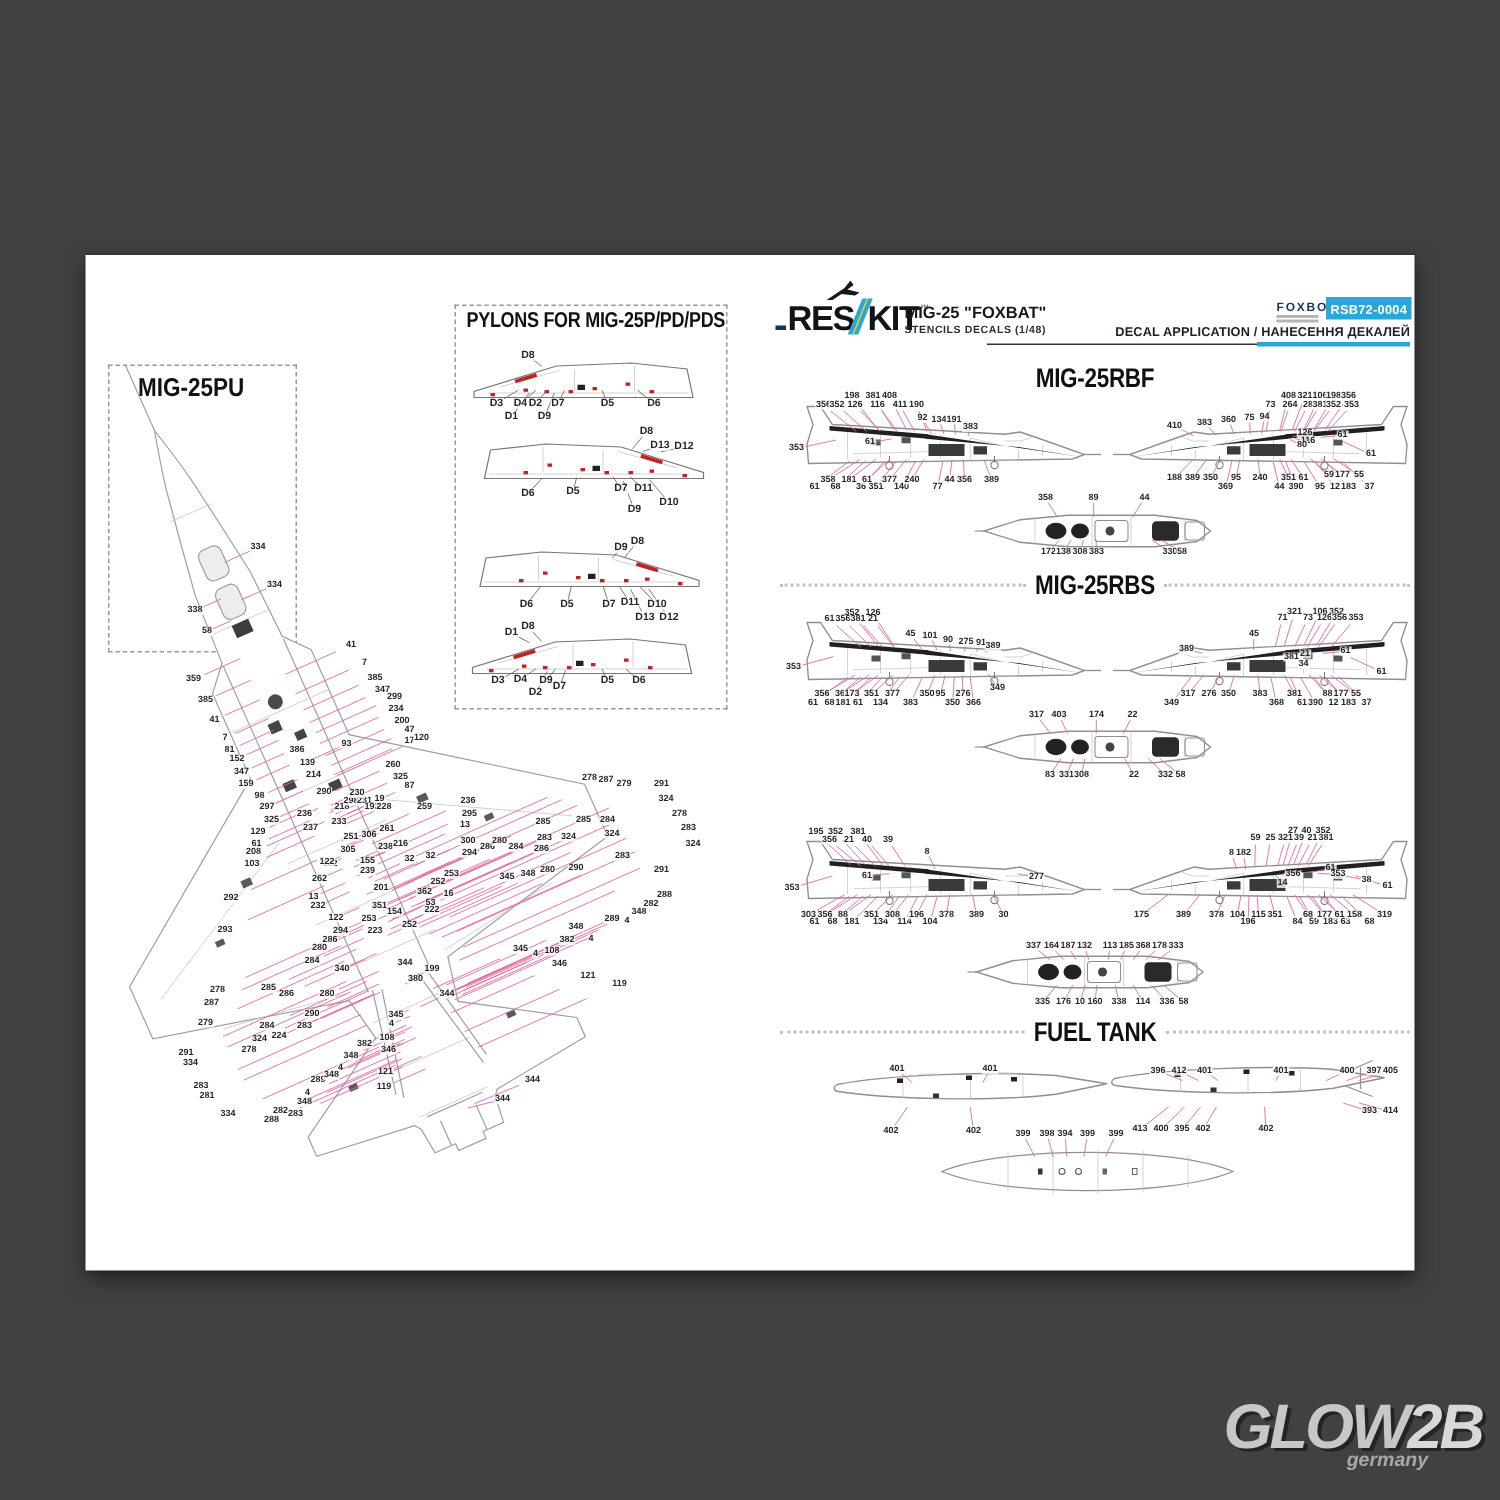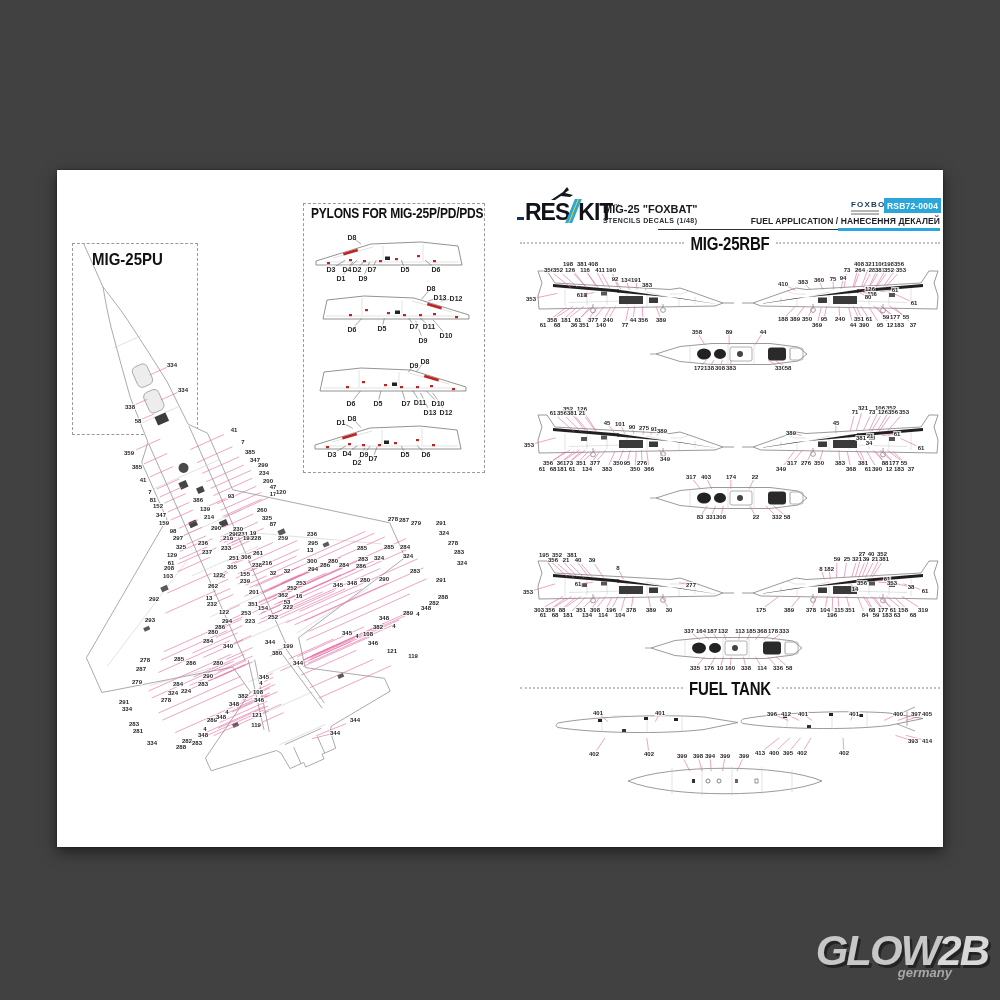--- a/index.html
+++ b/index.html
@@ -52,23 +52,28 @@
 
 <div class="canvas">
   <div class="sheet"></div>
 
   <div class="dashed-box" style="left:72px;top:243px;width:124px;height:190px;"></div>
   <div class="dashed-box" style="left:303px;top:203px;width:180px;height:268px;"></div>
 
   <div class="pu-title">MIG-25PU</div>
   <div class="pylon-title">PYLONS FOR MIG-25P/PD/PDS</div>
 
-  <div class="section-row" style="top:236px;">
+  <div class="section-row" style="top:236px;flex-direction:column;">
     <span class="dotline"></span>
     <span class="section-title">MIG-25RBF</span>
+    <span class="dotline"></span>
+  </div>
+  <div class="section-row" style="top:383px;">
+    <span class="dotline"></span>
+    <span class="section-title">MIG-25RBS</span>
     <span class="dotline"></span>
   </div>
   <div class="section-row" style="top:681px;">
     <span class="dotline"></span>
     <span class="section-title">FUEL TANK</span>
     <span class="dotline"></span>
   </div>
 
   <div class="hdr logo abs" style="position:absolute;">
     <span class="dash"></span>
@@ -83,21 +88,21 @@
   <div class="hdr hdr-title abs">MIG-25 "FOXBAT"</div>
   <div class="hdr hdr-sub abs">STENCILS DECALS (1/48)</div>
   <div class="hdr hdr-rule abs"></div>
   <div class="hdr hdr-rule-accent abs" style="background: rgb(42, 166, 216);"></div>
   <div class="hdr foxbot abs">FOXBOT</div>
   <div class="hdr foxbot-lines abs">
       <div></div>
       <div></div>
     </div>
   <div class="hdr code-badge abs" style="background: rgb(42, 166, 216);">RSB72-0004</div>
-  <div class="hdr application abs">FUEL APPLICATION / НАНЕСЕННЯ ДЕКАЛЕЙ</div>
+  <div class="hdr application abs">DECAL APPLICATION / НАНЕСЕННЯ ДЕКАЛЕЙ</div>
 
   <svg id="art-svg" width="1000" height="1000" viewBox="0 0 1000 1000">
     <defs>
       <g id="g-prof">
         <path d="M205,33 L194,33" stroke="#8f8f8f" stroke-width="0.9" fill="none"></path>
         <path d="M10,39 L186,36 L194,33 L160,21 L151,18 L141,19.5 L26,13 L18,1 L9,1 L13,13 L9,26 Z" fill="#ffffff" stroke="#8f8f8f" stroke-width="0.9"></path>
         <path d="M118,22 L118,37 M118,22 L138,27 M40,32.5 L112,30.5 M36,15 L36,36 M58,16 L58,35 M78,18 L78,35 M98,20 L98,36 M150,30 L150,36 M166,27 L166,34 M160,21 L152,24 L141,24" stroke="#c4c4c4" stroke-width="0.5" fill="none"></path>
         <path d="M24,14 L90,19.5 L90,22.5 L24,17 Z" fill="#202020"></path>
         <path d="M88,19.5 L191,34.5 L150,28 L88,22.5 Z" fill="#202020"></path>
         <rect x="90" y="26" width="24" height="8" fill="#3a3a3a"></rect>

